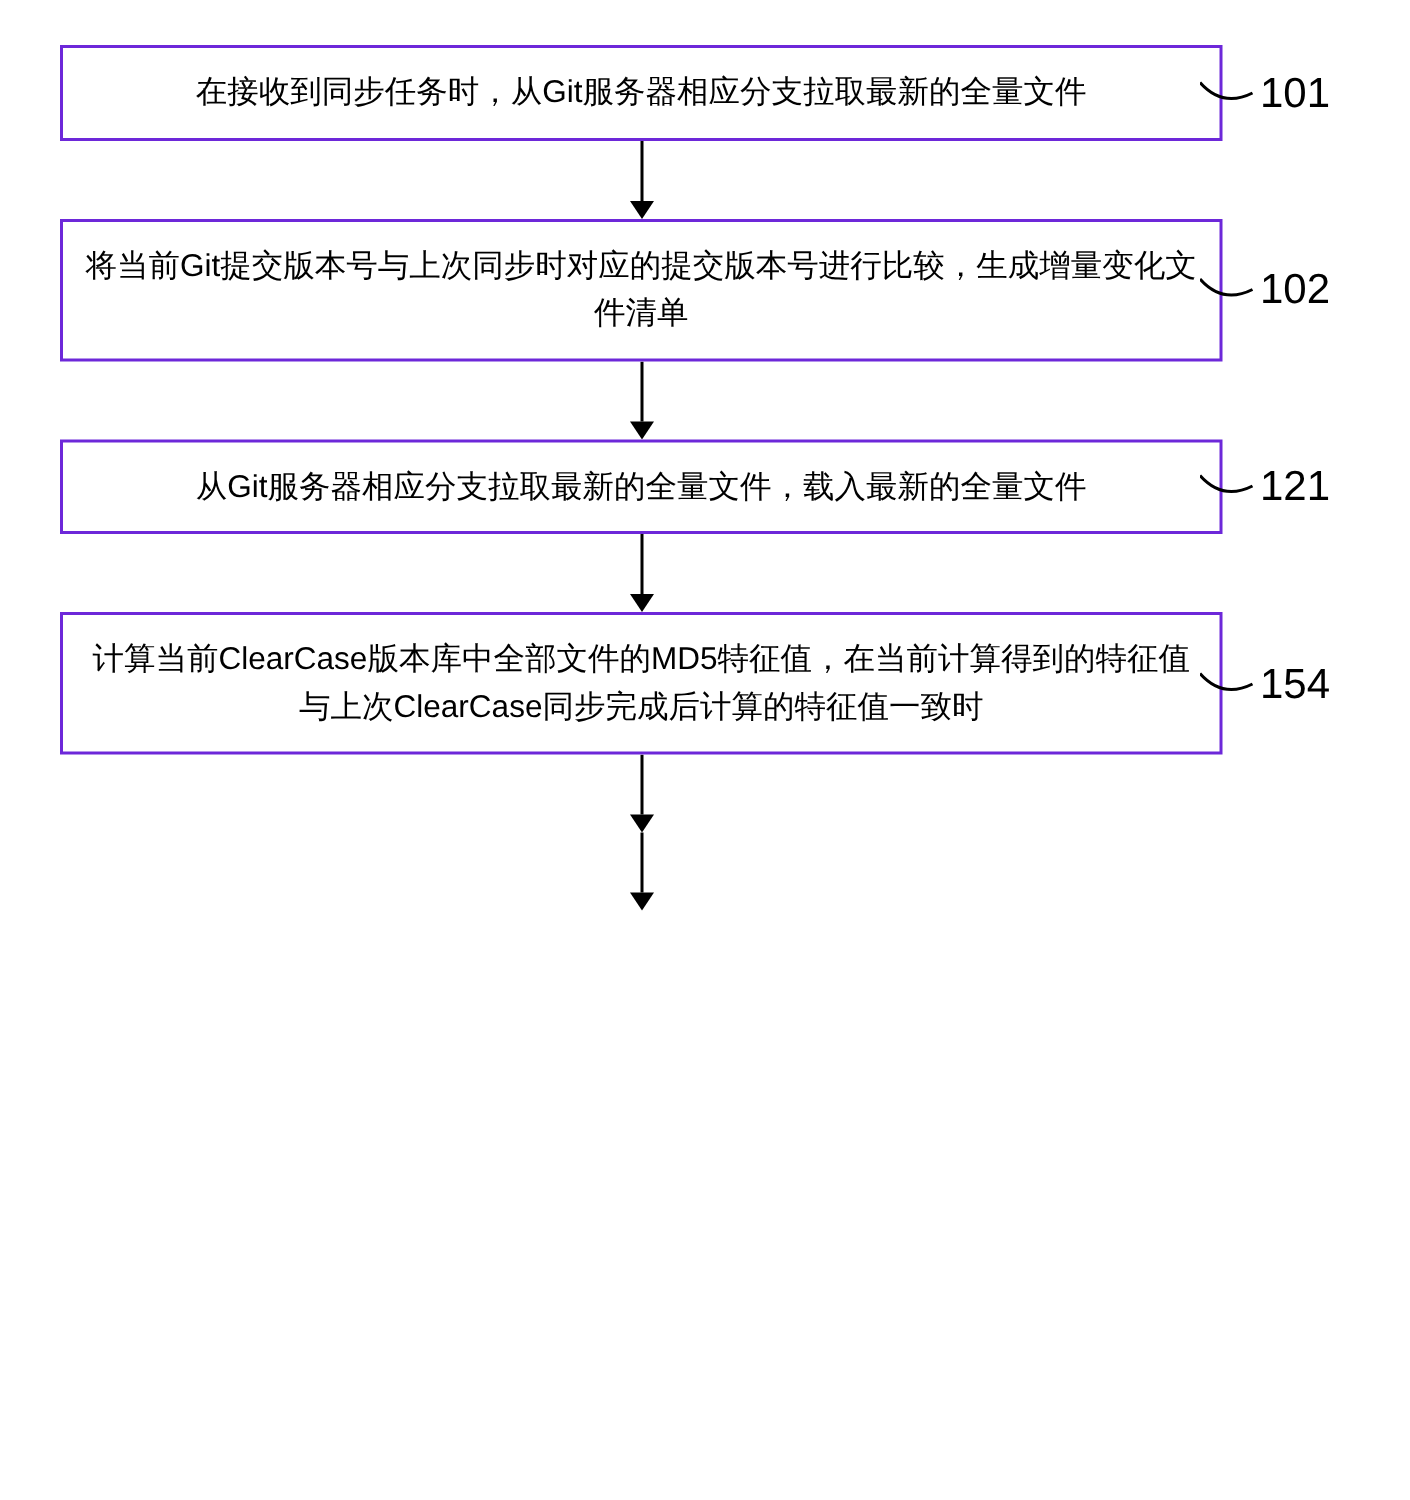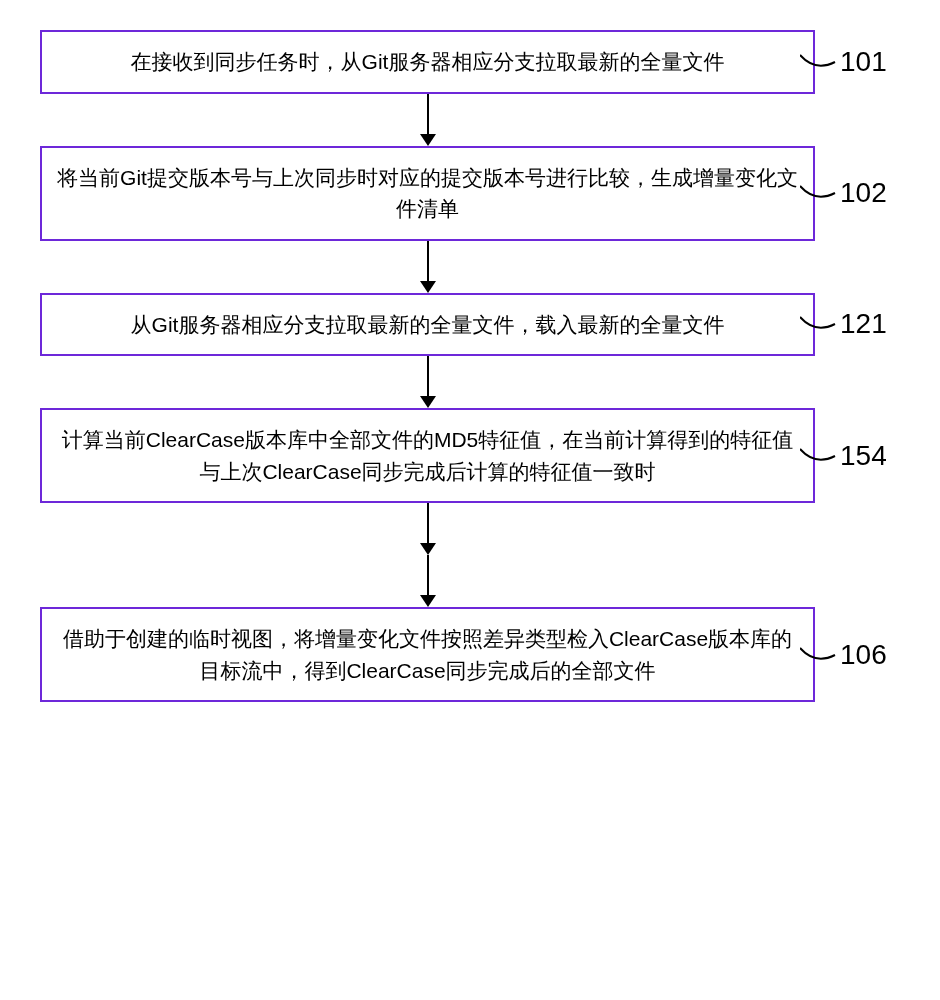--- a/index.html
+++ b/index.html
@@ -140,23 +140,14 @@
     <div class="arrow-line"></div>
     <div class="arrow-head"></div>
   </div>
 
 
   <div class="arrow-down">
     <div class="arrow-line"></div>
     <div class="arrow-head"></div>
   </div>
 
-  <div class="step-container">
-    <div class="step-box">
-      <span>借助于创建的临时视图，将增量变化文件按照差异类型检入ClearCase版本库的目标流中，得到ClearCase同步完成后的全部文件</span>
-    </div>
-    <svg class="curve-connector" width="50" height="30">
-      <path d="M 0 8 Q 15 25, 35 15" stroke="#000" stroke-width="2" fill="none"></path>
-    </svg>
-    <div class="step-label">106</div>
-  </div>
 
 </div>
 
 </body></html>

